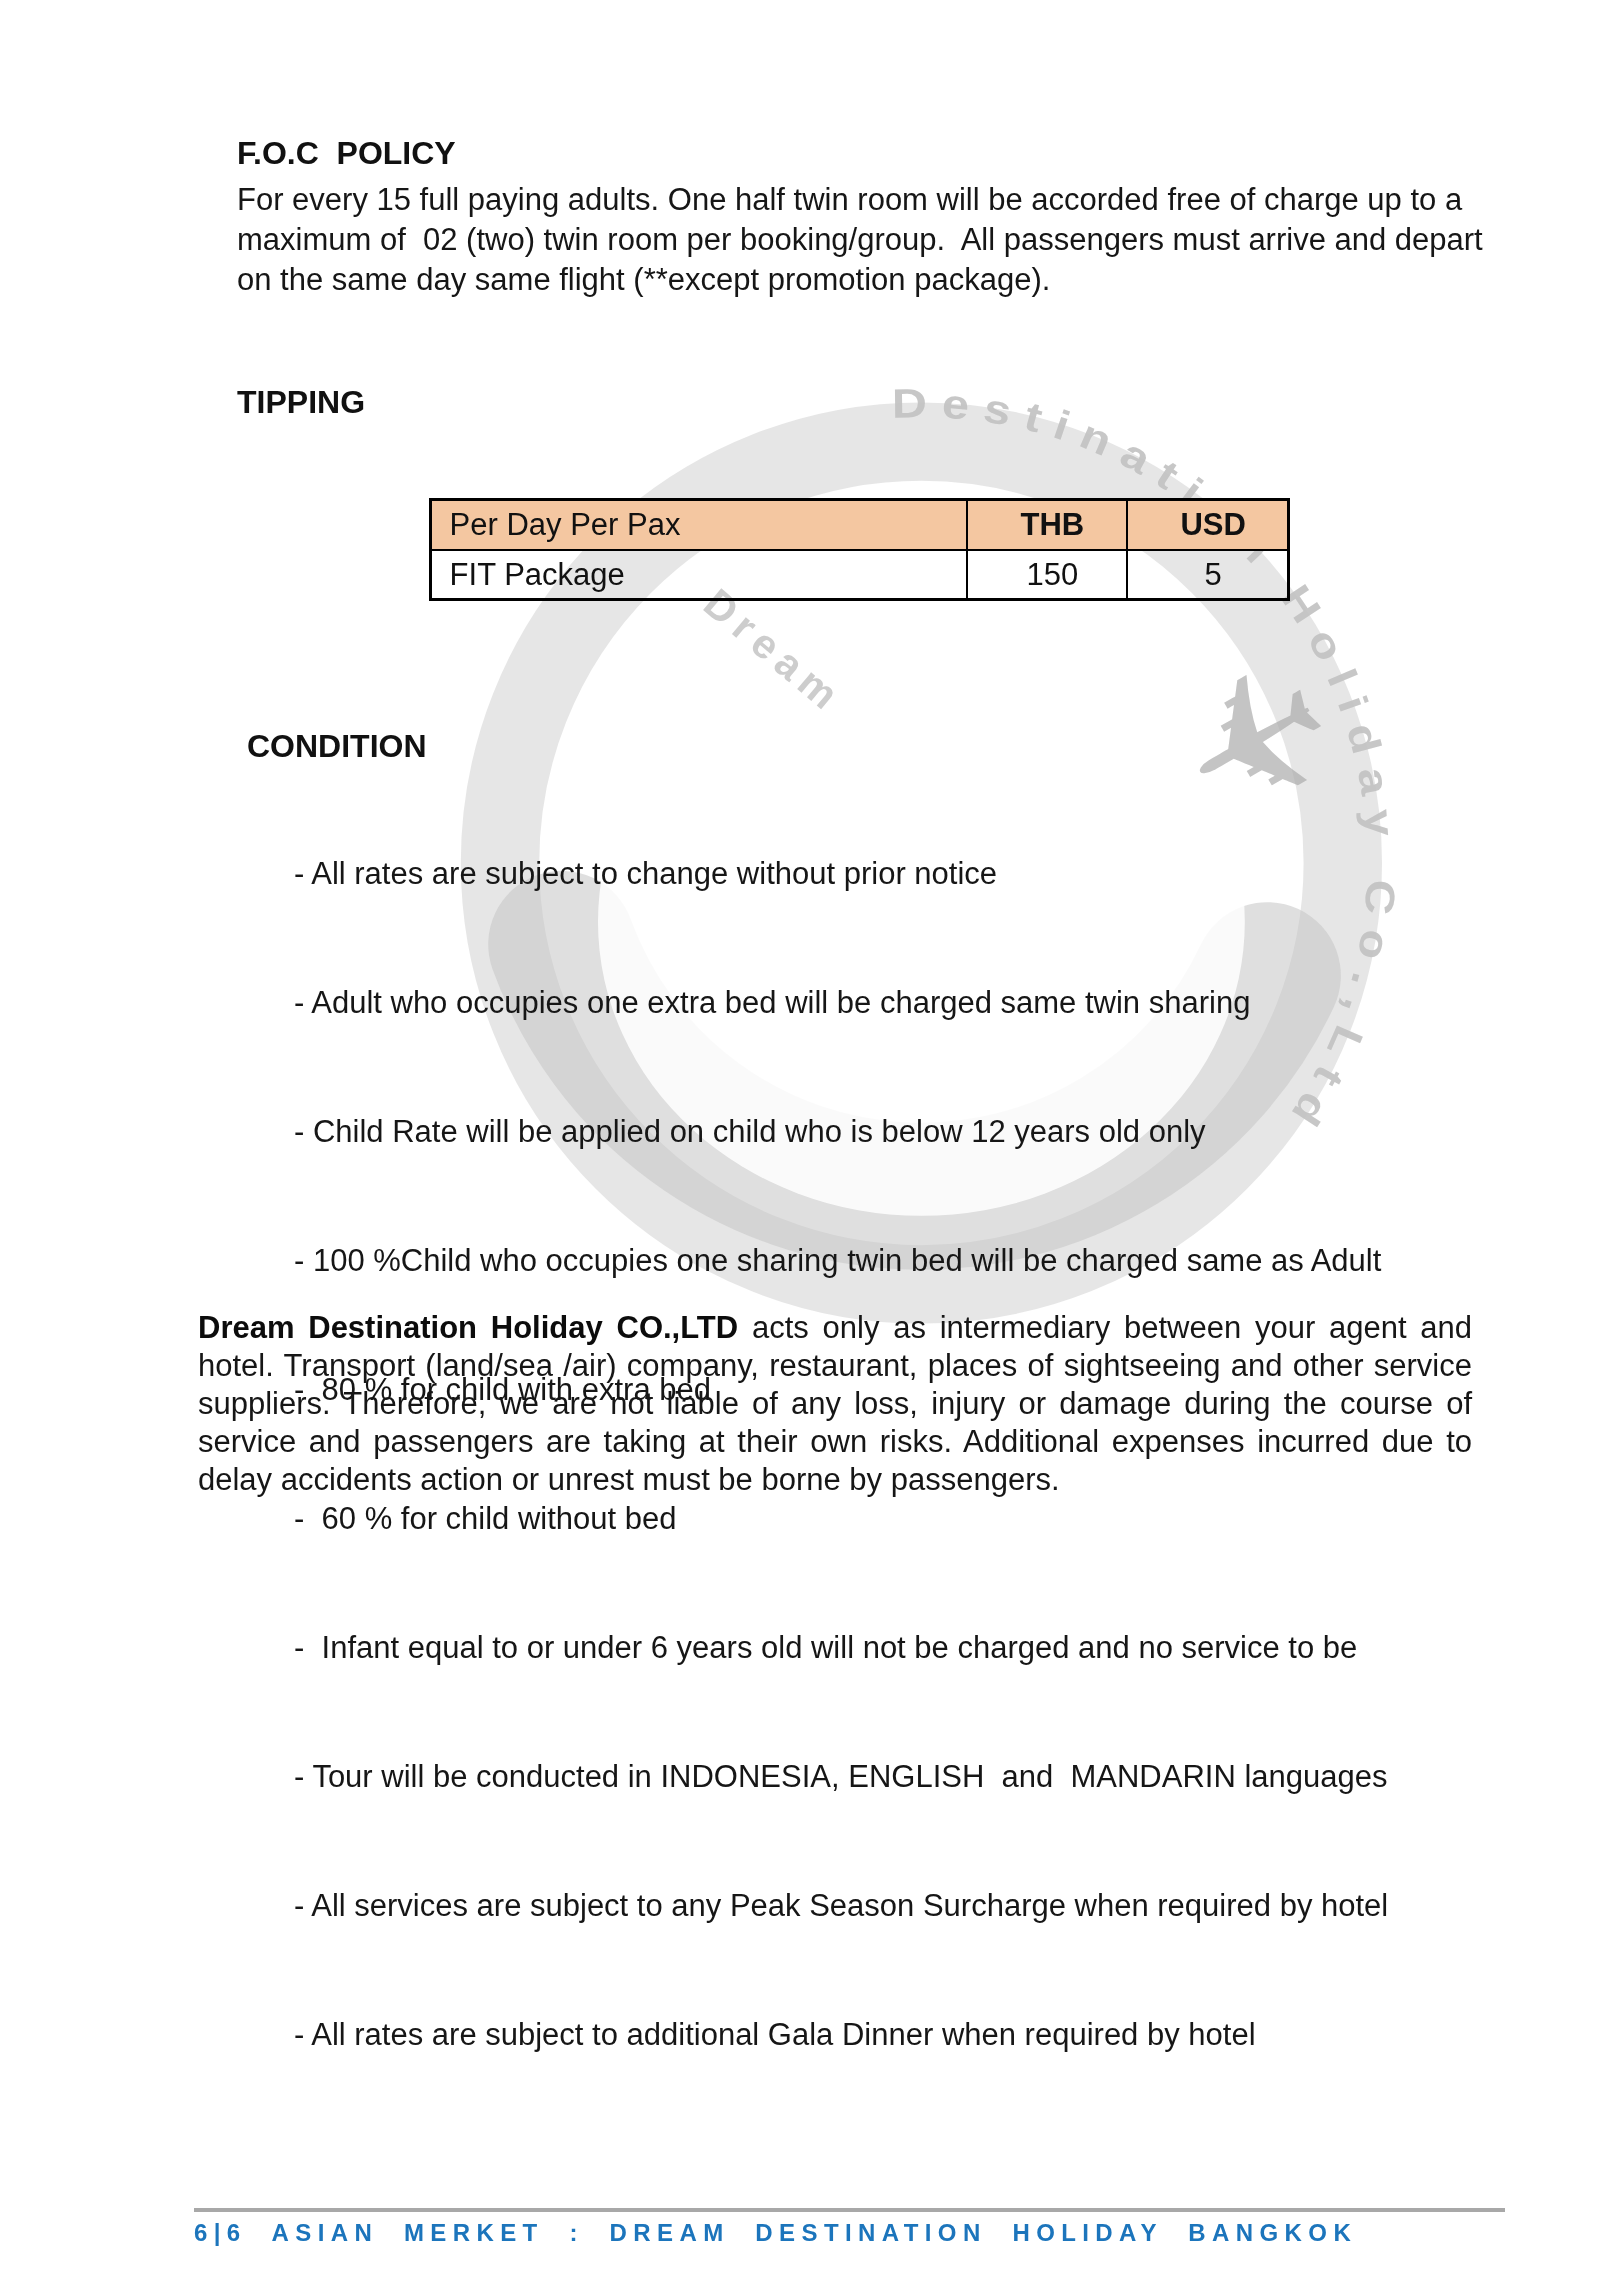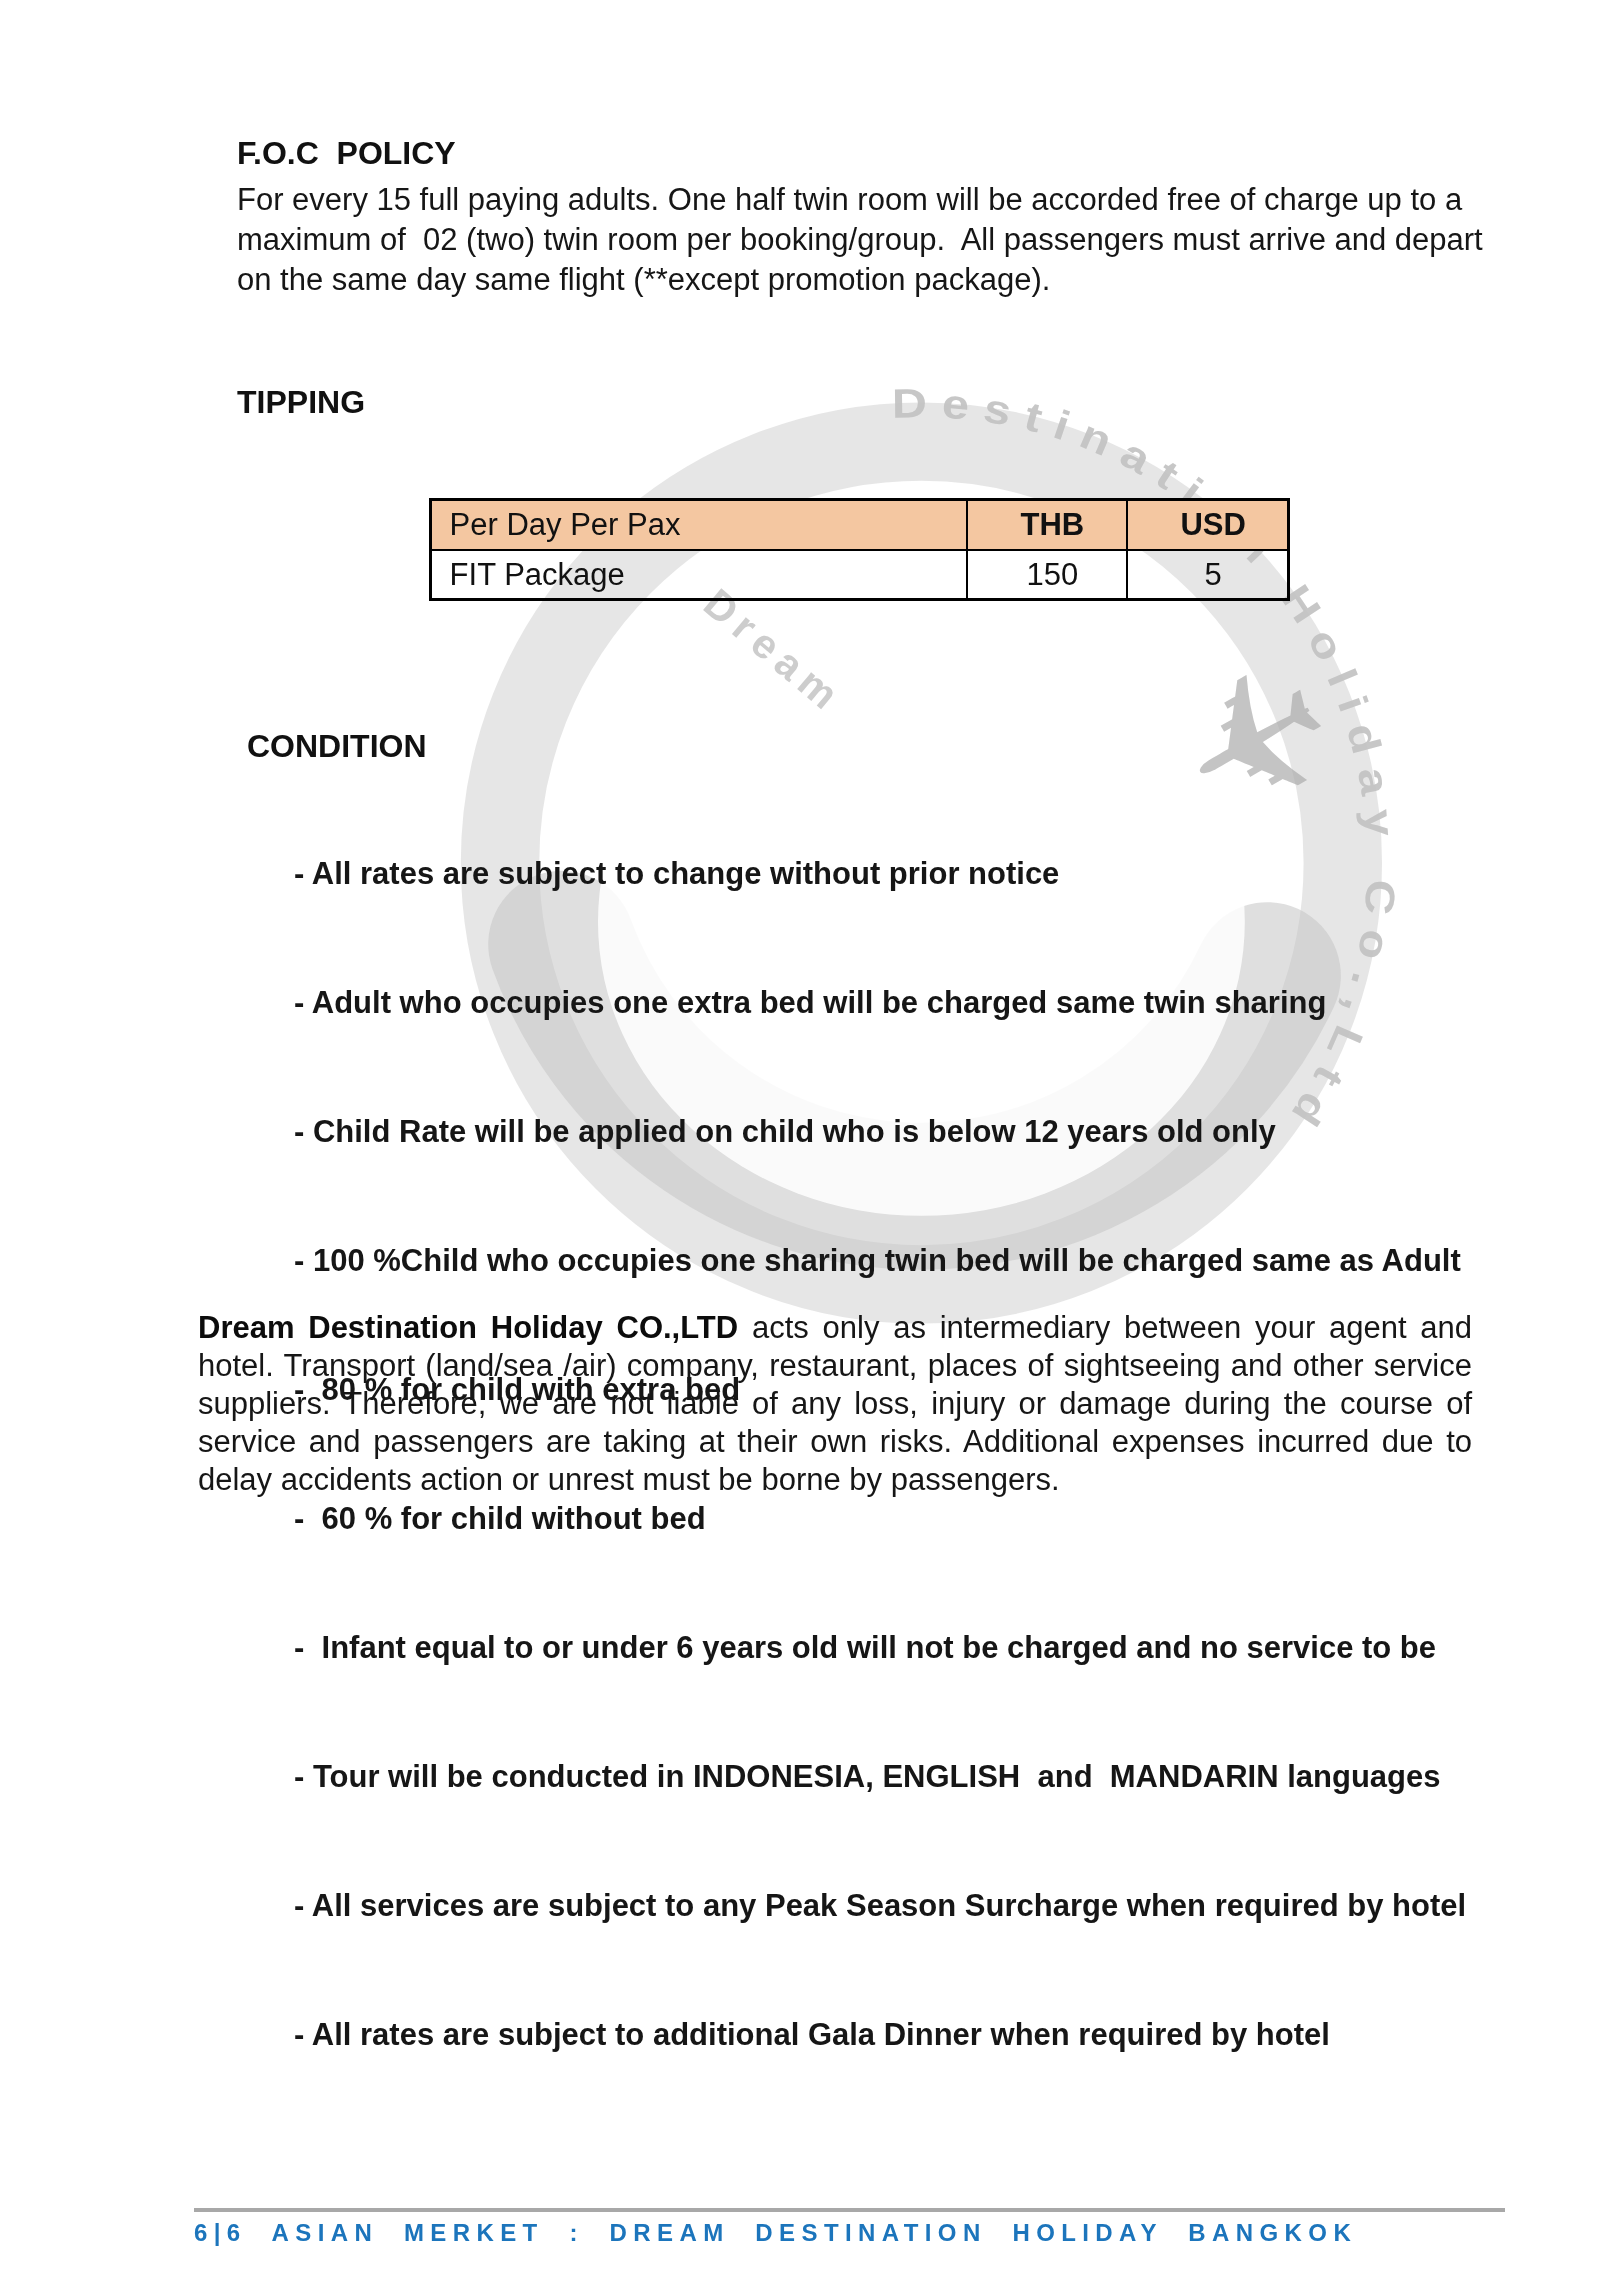--- a/index.html
+++ b/index.html
@@ -56,21 +56,21 @@
   }
   tr.head-row td{height:48px;margin-top:24px;}
   tr.head-row td.c{font-weight:bold;}
   td.c{text-align:center;padding:0;}
   
   .cond{
     position:absolute;left:198px;top:766px;
     font-size:31px;line-height:43px;
     white-space:pre;color:#161616;
   }
-  .cond .cond-line{padding-left:96px;font-weight:bold;}
+  .cond .cond-line{padding-left:96px;}
   .cond .cond-line.outdent{padding-left:0;}
   
   #dream-para{
     left:198px;top:1278px;width:1274px;
     line-height:38px;
     text-align:justify;
   }
   #dream-para strong{font-weight:bold;color:#0c0c0c;}
   
   .footer-rule{

